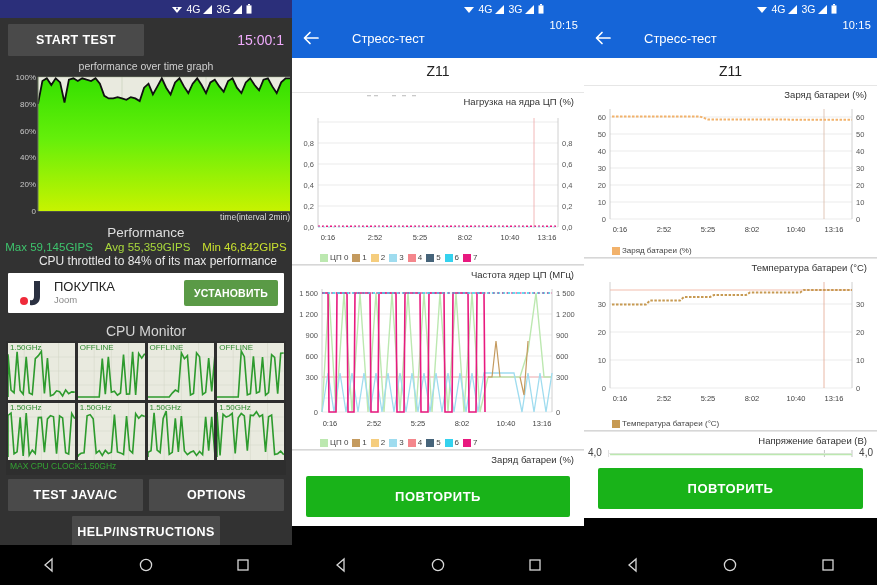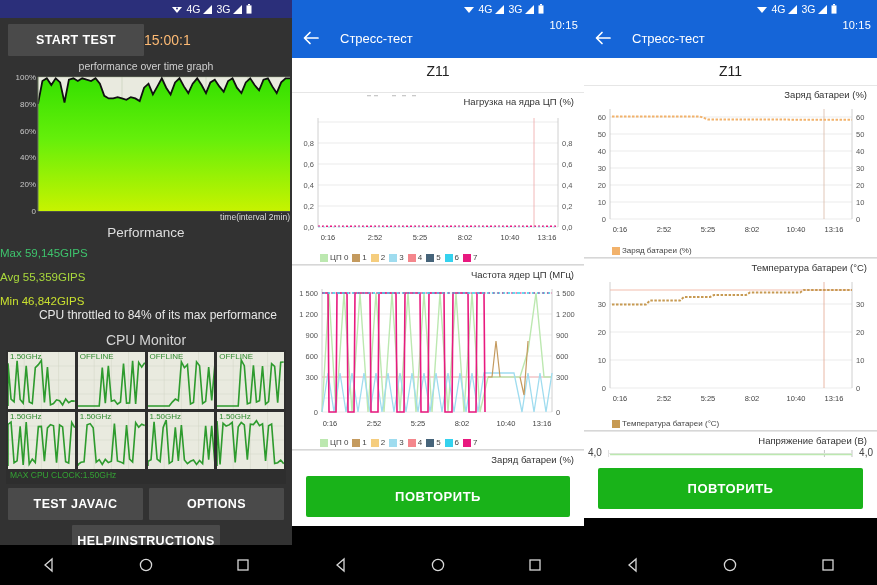--- a/index.html
+++ b/index.html
@@ -26,28 +26,28 @@
 
   
   .left-body { background: #323232; width: 292px; height: 545px; position: relative; }
   .topbar { display: flex; align-items: center; padding: 6px 8px 4px 8px; }
   .btn-dark {
     background: #4a4a4a; color: #fff; border: none;
     font-size: 12.5px; font-weight: bold; letter-spacing: .4px;
     padding: 9px 0; text-align: center; border-radius: 1px;
   }
   #start-test { width: 136px; }
-  .timer { flex: 1; text-align: left; color: #fdba74; font-size: 14px; }
+  .timer { flex: 1; text-align: right; color: #f0abfc; font-size: 14px; }
   .perf-graph-wrap { padding: 0 12px; }
   .perf-title { text-align: center; color: #cfcfcf; font-size: 10.5px; margin-bottom: 1px; }
   .perf-graph { position: relative; width: 280px; height: 150px; margin: 0 auto; }
   .perf-graph svg { display: block; }
   .perf-xlabel { position: absolute; right: 2px; bottom: 1px; color: #ddd; font-size: 8.5px; }
   .perf-head { text-align: center; color: #dedede; font-size: 13.5px; margin-top: 2px; }
-  .perf-stats { display: flex; justify-content: center; gap: 12px; margin-top: 7px; flex-direction: column; }
+  .perf-stats { display: flex; justify-content: center; gap: 12px; margin-top: 1px; }
   .stat-max { color: #3ec46d; font-size: 11.5px; }
   .stat-avg { color: #a9d93c; font-size: 11.5px; }
   .stat-min { color: #c9e02f; font-size: 11.5px; }
   .throttle-note { text-align: center; color: #e8e8e8; font-size: 12px; margin-top: 1px; padding-left: 24px; }
 
   .ad {
     margin: 5px 8px 0 8px; background: #fff; height: 40px;
     display: flex; align-items: center; padding: 0 6px; border-radius: 1px;
   }
   .ad-logo { width: 34px; height: 34px; position: relative; flex: 0 0 34px; }
@@ -78,21 +78,21 @@
   .navbar {
     position: absolute; bottom: 0; left: 0; width: 100%; height: 40px;
     background: #000; display: flex; align-items: center; justify-content: space-around;
   }
   .navbar.nb-right { width: 293px; }
   .nav-ico { width: 16px; height: 16px; }
 
   
   .appbar {
     background: #1565d8; height: 40px; display: flex; align-items: center;
-    padding-left: 10px; gap: 20px;
+    padding-left: 10px; gap: 32px;
   }
   .appbar-title { color: #fff; font-size: 13px; }
   .back-arrow { width: 18px; height: 18px; }
   .devname { background: #fff; text-align: center; font-size: 14px; color: #222; padding: 5px 0 6px 0; }
   .devdots { height: 7px; background: #fff; }
   .content { background: #fff; }
   .card {
     background: #fff; border-bottom: 1px solid #d7d7d7; border-top: 1px solid #e6e6e6;
     padding: 3px 0 2px 0;
   }
@@ -207,20 +207,33 @@
       </div>
 
       <div class="perf-head">Performance</div>
       <div class="perf-stats">
         <span class="stat-max">Max 59,145GIPS</span>
         <span class="stat-avg">Avg 55,359GIPS</span>
         <span class="stat-min">Min 46,842GIPS</span>
       </div>
       <div class="throttle-note">CPU throttled to 84% of its max performance</div>
 
+      <div class="ad">
+        <div class="ad-logo">
+          <svg width="34" height="34" viewBox="0 0 34 34">
+            <path d="M20 5 h6 v16 c0 6 -5 9 -10 8 l0 -5 c3 1 4 -1 4 -4 z" fill="#2a3040"></path>
+            <circle cx="10" cy="25" r="4" fill="#ef2b3a"></circle>
+          </svg>
+        </div>
+        <div class="ad-text">
+          <div class="ad-title">ПОКУПКА</div>
+          <div class="ad-sub">Joom</div>
+        </div>
+        <button class="ad-cta">УСТАНОВИТЬ</button>
+      </div>
 
       <div class="cpumon-title">CPU Monitor</div>
       <div class="cpumon-box">
         <div class="cpu-grid" id="cpu-grid-top">
             <div class="cpu-cell"><span class="lbl">1.50GHz</span><svg width="100%" height="57" viewBox="0 0 66 57" preserveAspectRatio="none">
                 <g stroke="#d3d5c4" stroke-width="0.5">
                   <line x1="0" y1="14" x2="66" y2="14"></line>
                   <line x1="0" y1="28" x2="66" y2="28"></line>
                   <line x1="0" y1="42" x2="66" y2="42"></line>
                   <line x1="16" y1="0" x2="16" y2="57"></line>

